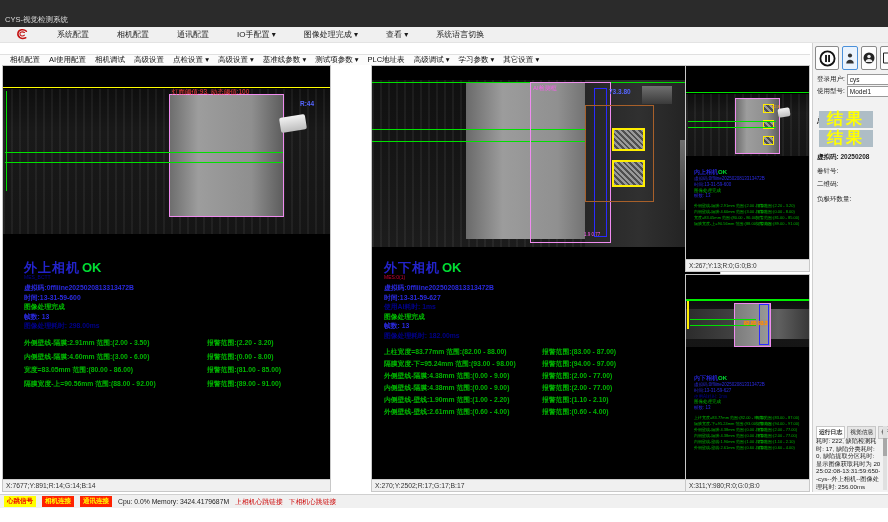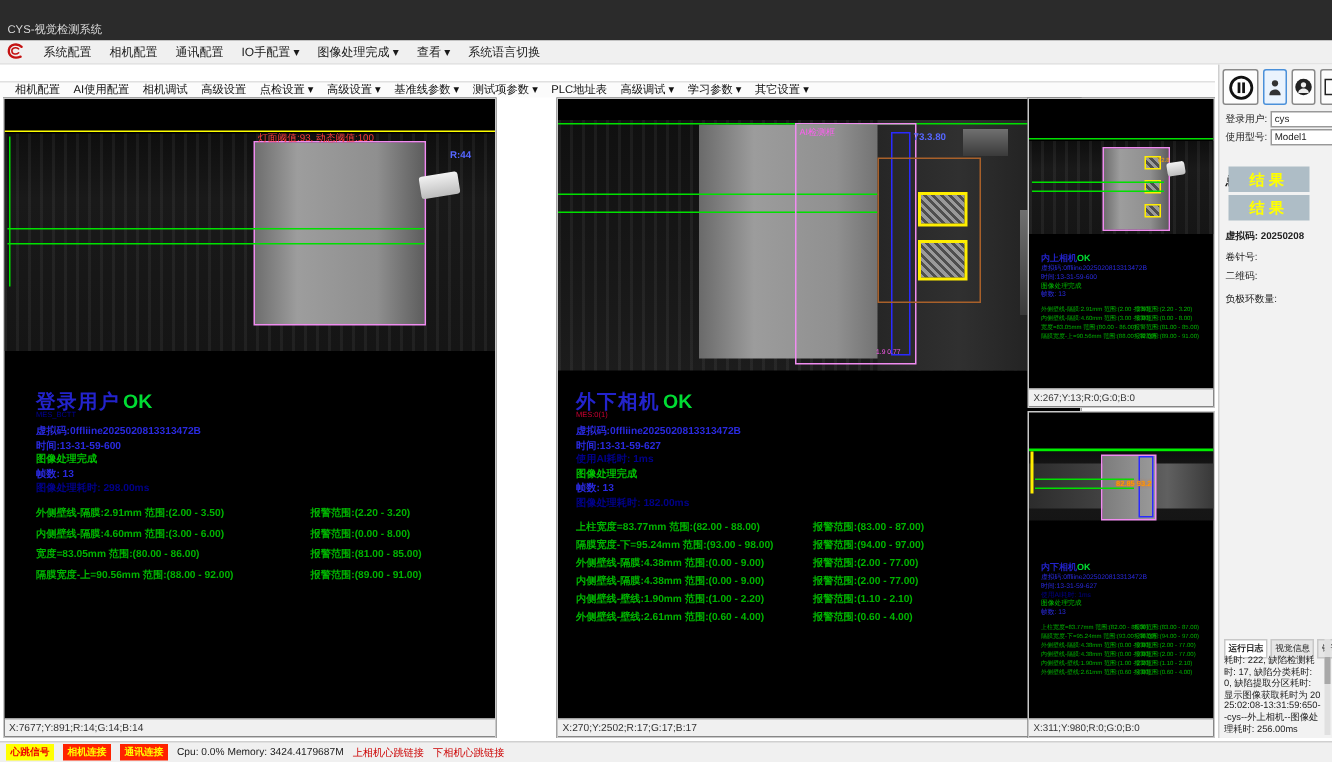--- a/index.html
+++ b/index.html
@@ -3,21 +3,21 @@
 <meta charset="utf-8">
 <style>
   html,body{margin:0;padding:0;background:#888;}
   #app{position:relative;width:888px;height:522px;background:#ffffff;overflow:hidden;
        font-family:"Liberation Sans","DejaVu Sans",sans-serif;-webkit-font-smoothing:antialiased;}
   
   .titlebar{position:absolute;left:0;top:0;width:888px;height:27px;background:#2b2b2b;
             display:flex;align-items:flex-end;}
   .titlebar span{font-size:7.5px;color:#dddddd;margin:0 0 2px 5px;}
   .menubar{position:absolute;left:0;top:27px;width:888px;height:16px;background:#f0f0f0;
-           border-bottom:1px solid #e3e3e3;display:flex;align-items:center;gap:12px;padding-left:4px;box-sizing:border-box;}
+           border-bottom:1px solid #e3e3e3;display:flex;align-items:center;gap:28px;padding-left:16px;box-sizing:border-box;}
   .menubar .mitem{font-size:8px;color:#1a1a1a;cursor:default;white-space:nowrap;}
   .tabrow{position:absolute;left:0;top:43px;width:888px;height:11px;background:#f0f0f0;}
   .tab{position:absolute;left:3px;top:0;height:11px;background:#ffffff;border:1px solid #c0c0c0;border-bottom:none;
        font-size:7.5px;color:#222;padding:0 6px;display:flex;align-items:center;}
   .toolbar{position:absolute;left:0;top:54px;width:810px;height:11px;background:#fbfbfb;
            border-top:1px solid #e0e0e0;display:flex;align-items:center;gap:9px;padding-left:10px;box-sizing:border-box;}
   .toolbar .tbitem{font-size:7.5px;color:#111;white-space:nowrap;}
   
   .panel{position:absolute;background:#000;border:1px solid #c8c8c8;overflow:hidden;box-sizing:border-box;}
   .coordsbar{position:absolute;left:0;right:0;bottom:0;height:11px;background:#f0f0f0;border-top:1px solid #cccccc;
@@ -50,21 +50,21 @@
   .metal{position:absolute;background:linear-gradient(180deg,#707070,#3a3a3a);}
   
   .sidebar{position:absolute;left:812px;top:43px;width:76px;height:449px;background:#f2f2f2;border-left:1px solid #cfcfcf;box-sizing:border-box;}
   .btnrow{position:absolute;left:2px;top:3px;display:flex;gap:3px;align-items:center;}
   .sqbtn{background:#fdfdfd;border:1px solid #8a8a8a;border-radius:2px;display:flex;align-items:center;justify-content:center;}
   .sqbtn.sel{border:1px solid #4a90d9;background:#eaf3fd;}
   .srow{position:absolute;left:4px;font-size:6.5px;color:#222;display:flex;align-items:center;gap:2px;white-space:nowrap;}
   .sval{display:inline-block;width:40px;height:9px;background:#fff;border:1px solid #999;font-size:6.5px;line-height:9px;padding-left:2px;}
   .slabel-bold{font-weight:bold;font-size:8px;color:#111;}
   .resbox{position:absolute;left:6px;width:54px;height:17px;background:#aebdc6;display:flex;align-items:center;justify-content:center;
-          color:#ffff00;font-weight:bold;font-size:10px;letter-spacing:3px;}
+          color:#ffff00;font-weight:bold;font-size:16px;letter-spacing:3px;}
   .logtabs{position:absolute;left:3px;top:383px;display:flex;gap:2px;}
   .logtab{font-size:5.8px;color:#222;padding:1px 2px;background:#e6e6e6;border:1px solid #c8c8c8;white-space:nowrap;}
   .logtab.active{background:#ffffff;font-weight:bold;}
   .logtext{position:absolute;left:3px;top:394px;width:65px;font-size:6.2px;line-height:7.6px;color:#222;word-break:break-all;}
   .logscroll{position:absolute;right:1px;top:383px;width:4px;height:64px;background:#e0e0e0;}
   .logscroll .thumb{position:absolute;left:0;top:12px;width:4px;height:18px;background:#a8a8a8;}
   
   .statusbar{position:absolute;left:0;top:494px;width:888px;height:14px;background:#f0f0f0;border-top:1px solid #d0d0d0;
              display:flex;align-items:center;gap:6px;padding-left:4px;box-sizing:border-box;font-size:6.8px;}
   .badge{padding:1px 3px;font-weight:bold;font-size:6.5px;}
@@ -119,21 +119,21 @@
       <div class="stripes"></div>
       <div class="vline" style="left:3px;top:2px;height:100px;background:#00e000;"></div>
       <div class="cell" style="left:166px;top:5px;width:113px;height:121px;"></div>
       <div class="connector" style="left:277px;top:27px;width:26px;height:15px;"></div>
       <div class="hline" style="left:2px;width:278px;top:63px;background:#00e000;"></div>
       <div class="hline" style="left:2px;width:278px;top:73px;background:#00e000;"></div>
       <div class="overlay-red" style="left:169px;top:-1px;">灯面阈值:93, 动态阈值:100</div>
       <div class="overlay-blue" style="left:297px;top:11px;">R:44</div>
     </div>
     <div class="rtitle" style="left:21px;top:193px;">
-      <span>登录用户</span><span class="ok">OK</span>
+      <span>外上相机</span><span class="ok">OK</span>
     </div>
     <div class="rsub" style="left:21px;top:208px;color:#000099;">MES_BCTT</div>
     <div class="rlines" style="left:21px;top:217px;">
 
     <div class="rline" style="color: rgb(42, 42, 224);">虚拟码:0ffliine2025020813313472B</div>
         <div class="rline" style="color: rgb(42, 42, 224);">时间:13-31-59-600</div>
         <div class="rline" style="color: rgb(0, 192, 0);">图像处理完成</div>
         <div class="rline" style="color: rgb(42, 42, 224);">帧数: 13</div>
         <div class="rline" style="color: rgb(0, 0, 139);">图像处理耗时: 298.00ms</div>
       </div>

